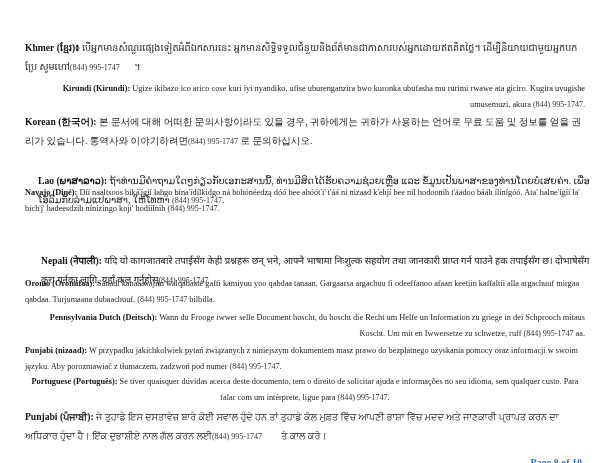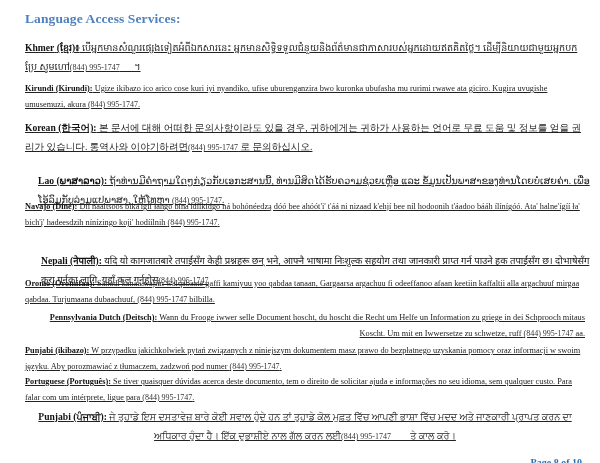--- a/index.html
+++ b/index.html
@@ -29,21 +29,20 @@
       color: #4f81bd;
       letter-spacing: 0.1px;
     }
     .entry {
       position: absolute;
       left: 25px;
       width: 560px;
       font-size: 8.3px;
       line-height: 16px;
       color: #222;
-      text-decoration: underline;
     }
     .entry.tall {
       font-size: 9.6px;
       line-height: 19px;
     }
     .lang {
       font-weight: bold;
       color: #111;
     }
     .native {
@@ -62,43 +61,42 @@
       font-size: 10px;
       font-weight: bold;
       color: #2e6db4;
     }
   </style>
 </head>
 <body>
 
 <div class="page">
 
-  <div class="title">Language Access Services:</div>
 
   <p class="entry tall" style="top:38px;margin:0;">
     <span class="lang">Khmer</span>
     <span class="native">(ខ្មែរ)៖</span><span> បើអ្នកមានសំណួរផ្សេងទៀតអំពីឯកសារនេះ អ្នកមានសិទ្ធិទទួលជំនួយនិងព័ត៌មានជាភាសារបស់អ្នកដោយឥតគិតថ្លៃ។ ដើម្បីនិយាយជាមួយអ្នកបកប្រែ សូមហៅ</span><span class="phone">(844) 995-1747</span><span style="white-space:pre">      ។</span>
   </p>
 
-  <p class="entry" style="top:81px;margin:0;">
+  <p class="entry" style="top:81px;margin:0;text-align:right;">
     <span class="lang">Kirundi</span>
     <span class="native">(Kirundi):</span><span> Ugize ikibazo ico arico cose kuri iyi nyandiko, ufise uburenganzira bwo kuronka ubufasha mu rurimi rwawe ata giciro. Kugira uvugishe umusemuzi, akura </span><span class="phone">(844) 995-1747</span><span>.</span>
   </p>
 
-  <p class="entry tall" style="top:118px;margin:0;">
+  <p class="entry tall" style="top:112px;margin:0;">
     <span class="lang">Korean</span>
     <span class="native">(한국어):</span><span> 본 문서에 대해 어떠한 문의사항이라도 있을 경우, 귀하에게는 귀하가 사용하는 언어로 무료 도움 및 정보를 얻을 권리가 있습니다. 통역사와 이야기하려면</span><span class="phone">(844) 995-1747</span><span> 로 문의하십시오.</span>
   </p>
 
   <p class="entry tall" style="top:158px;margin:13px;">
     <span class="lang">Lao</span>
     <span class="native">(ພາສາລາວ):</span><span> ຖ້າທ່ານມີຄໍາຖາມໃດໆກ່ຽວກັບເອກະສານນີ້, ທ່ານມີສິດໄດ້ຮັບຄວາມຊ່ວຍເຫຼືອ ແລະ ຂໍ້ມູນເປັນພາສາຂອງທ່ານໂດຍບໍ່ເສຍຄ່າ. ເພື່ອໂອ້ລົມກັບລ່າມແປພາສາ, ໃຫ້ໂທຫາ </span><span class="phone">(844) 995-1747</span><span>.</span>
   </p>
 
-  <p class="entry" style="top:199px;margin:0;">
+  <p class="entry" style="top:185px;margin:0;">
     <span class="lang">Navajo</span>
     <span class="native">(Diné):</span><span> Díí naaltsoos biká'ígíí łahgo bína'ídílkidgo ná bohónéedzą dóó bee ahóót'i' t'áá ni nizaad k'ehjí bee níl hodoonih t'áadoo bááh ílínígóó. Ata' halne'ígíí ła' bich'į' hadeesdzih nínízingo koji' hodíílnih </span><span class="phone">(844) 995-1747</span><span>.</span>
   </p>
 
   <p class="entry tall" style="top:235px;margin:16px;">
     <span class="lang">Nepali</span>
     <span class="native">(नेपाली):</span><span> यदि यो कागजातबारे तपाईंसँग केही प्रश्नहरू छन् भने, आफ्नै भाषामा निःशुल्क सहयोग तथा जानकारी प्राप्त गर्न पाउने हक तपाईंसँग छ। दोभाषेसँग कुरा गर्नका लागि, यहाँ कल गर्नुहोस्</span><span class="phone">(844) 995-1747</span><span></span>
   </p>
 
   <p class="entry" style="top:276px;margin:0;">
@@ -106,27 +104,27 @@
     <span class="native">(Oromifaa):</span><span> Sanadi kanaa wajiin walqabaate gaffi kamiyuu yoo qabdaa tanaan, Gargaarsa argachuu fi odeeffanoo afaan keetiin kaffaltii alla argachuuf mirgaa qabdaa. Turjumaana dubaachuuf, </span><span class="phone">(844) 995-1747</span><span> bilbilla.</span>
   </p>
 
   <p class="entry" style="top:310px;margin:0;text-align:right;">
     <span class="lang">Pennsylvania Dutch</span>
     <span class="native">(Deitsch):</span><span> Wann du Frooge iwwer selle Document hoscht, du hoscht die Recht um Helfe un Information zu griege in dei Schprooch mitaus Koscht. Um mit en Iwwersetze zu schwetze, ruff </span><span class="phone">(844) 995-1747</span><span> aa.</span>
   </p>
 
   <p class="entry" style="top:343px;margin:0;">
     <span class="lang">Punjabi</span>
-    <span class="native">(ikibazo):</span><span> W przypadku jakichkolwiek pytań związanych z niniejszym dokumentem masz prawo do bezpłatnego uzyskania pomocy oraz informacji w swoim języku. Aby porozmawiać z tłumaczem, zadzwoń pod numer </span><span class="phone">(844) 995-1747</span><span>.</span>
+    <span class="native">(nizaad):</span><span> W przypadku jakichkolwiek pytań związanych z niniejszym dokumentem masz prawo do bezpłatnego uzyskania pomocy oraz informacji w swoim języku. Aby porozmawiać z tłumaczem, zadzwoń pod numer </span><span class="phone">(844) 995-1747</span><span>.</span>
   </p>
 
-  <p class="entry" style="top:374px;margin:0;">
+  <p class="entry" style="top:374px;margin:0;text-align:center;">
     <span class="lang">Portuguese</span>
     <span class="native">(Português):</span><span> Se tiver quaisquer dúvidas acerca deste documento, tem o direito de solicitar ajuda e informações no seu idioma, sem qualquer custo. Para falar com um intérprete, ligue para </span><span class="phone">(844) 995-1747</span><span>.</span>
   </p>
 
-  <p class="entry tall" style="top:407px;margin:0;text-align:center;">
+  <p class="entry tall" style="top:407px;margin:0;">
     <span class="lang">Punjabi</span>
     <span class="native">(ਪੰਜਾਬੀ):</span><span> ਜੇ ਤੁਹਾਡੇ ਇਸ ਦਸਤਾਵੇਜ਼ ਬਾਰੇ ਕੋਈ ਸਵਾਲ ਹੁੰਦੇ ਹਨ ਤਾਂ ਤੁਹਾਡੇ ਕੋਲ ਮੁਫ਼ਤ ਵਿੱਚ ਆਪਣੀ ਭਾਸ਼ਾ ਵਿੱਚ ਮਦਦ ਅਤੇ ਜਾਣਕਾਰੀ ਪ੍ਰਾਪਤ ਕਰਨ ਦਾ ਅਧਿਕਾਰ ਹੁੰਦਾ ਹੈ। ਇੱਕ ਦੁਭਾਸ਼ੀਏ ਨਾਲ ਗੱਲ ਕਰਨ ਲਈ</span><span class="phone">(844) 995-1747</span><span style="white-space:pre">        ਤੇ ਕਾਲ ਕਰੋ।</span>
   </p>
 
   <div class="footer">Page 8 of 10</div>
 </div>
 
 </body></html>

